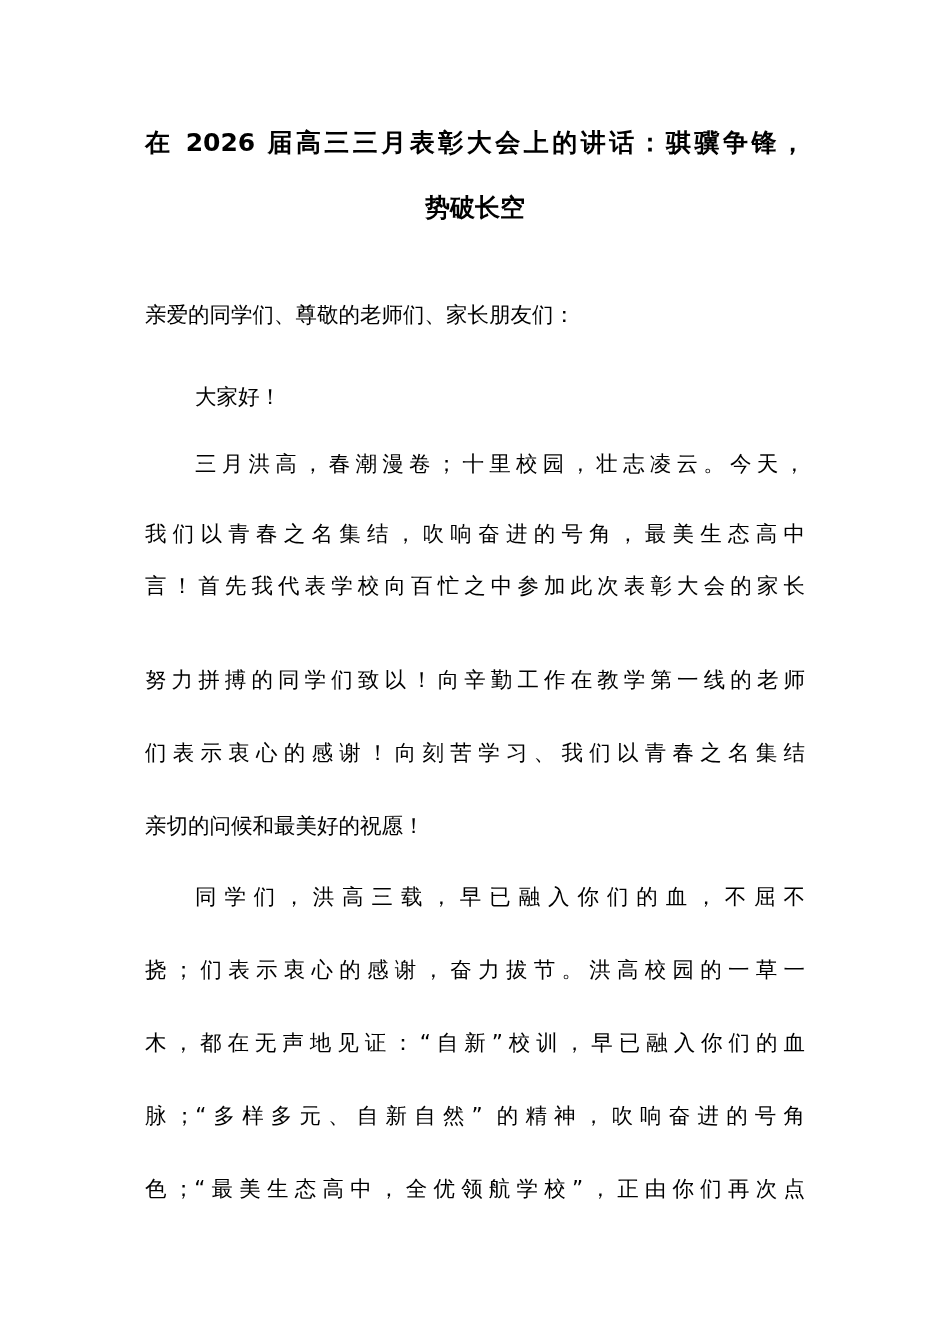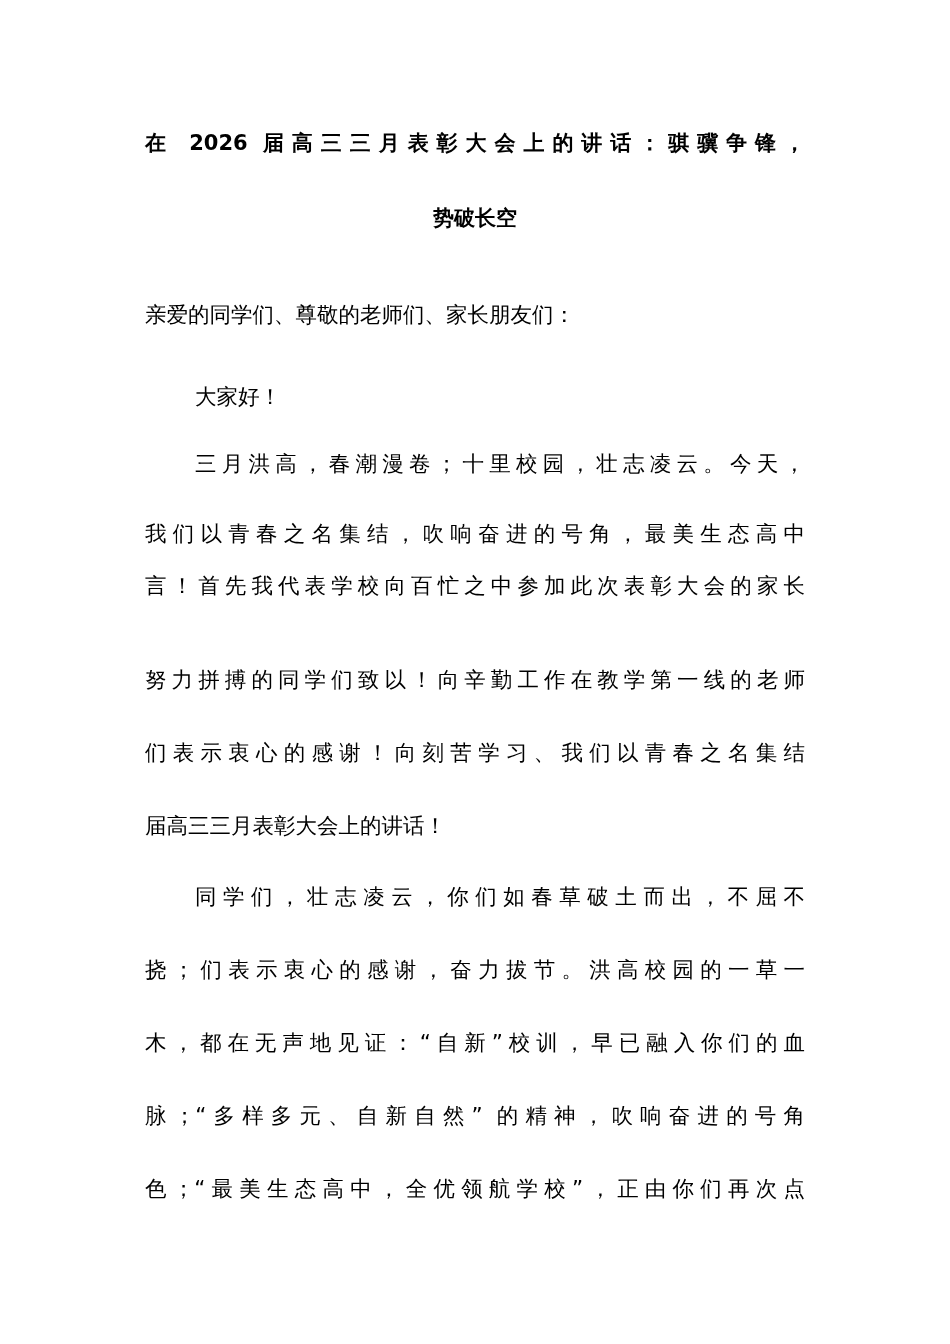--- a/index.html
+++ b/index.html
@@ -20,26 +20,26 @@
     left: 145px;
     top: 0;
     width: 660px;
   }
   .title {
     position: absolute;
     left: 0;
     width: 660px;
     text-align: center;
     font-weight: bold;
-    font-size: 21px;
+    font-size: 25px;
     line-height: 30px;
     white-space: nowrap;
   }
   .title-line-1 { top: 128px; text-align: justify; text-align-last: justify; }
-  .title-line-2 { top: 203px; }
+  .title-line-2 { top: 193px; }
   .body-line {
     position: absolute;
     left: 0;
     width: 660px;
     font-size: 21.5px;
     line-height: 30px;
     white-space: nowrap;
     text-align: justify;
     text-align-last: justify;
     letter-spacing: 0;
@@ -60,20 +60,20 @@
   <div class="title title-line-2">势破长空</div>
 
   <div class="body-line last" style="top:300px">亲爱的同学们、尊敬的老师们、家长朋友们：</div>
   <div class="body-line indent last" style="top:382px">大家好！</div>
 
   <div class="body-line indent" style="top:449px">三月洪高，春潮漫卷；十里校园，壮志凌云。今天，</div>
   <div class="body-line" style="top:519px">我们以青春之名集结，吹响奋进的号角，最美生态高中</div>
   <div class="body-line" style="top:571px">言！首先我代表学校向百忙之中参加此次表彰大会的家长</div>
   <div class="body-line" style="top:665px">努力拼搏的同学们致以！向辛勤工作在教学第一线的老师</div>
   <div class="body-line" style="top:738px">们表示衷心的感谢！向刻苦学习、我们以青春之名集结</div>
-  <div class="body-line last" style="top:811px">届高三三月表彰大会上的讲话！</div>
+  <div class="body-line last" style="top:811px">亲切的问候和最美好的祝愿！</div>
 
-  <div class="body-line indent" style="top:882px">同学们，壮志凌云，你们如春草破土而出，不屈不</div>
+  <div class="body-line indent" style="top:882px">同学们，洪高三载，早已融入你们的血，不屈不</div>
   <div class="body-line" style="top:955px">挠；们表示衷心的感谢，奋力拔节。洪高校园的一草一</div>
   <div class="body-line" style="top:1028px">木，都在无声地见证：“自新”校训，早已融入你们的血</div>
   <div class="body-line" style="top:1101px">脉；“多样多元、自新自然” 的精神，吹响奋进的号角</div>
   <div class="body-line" style="top:1174px">色；“最美生态高中，全优领航学校”，正由你们再次点</div>
 </div>
 
 </body></html>

